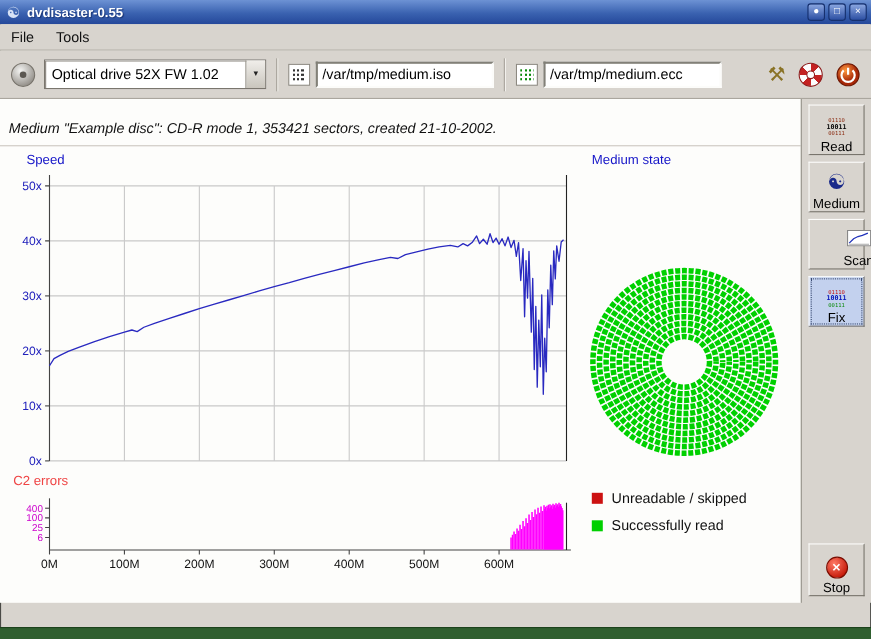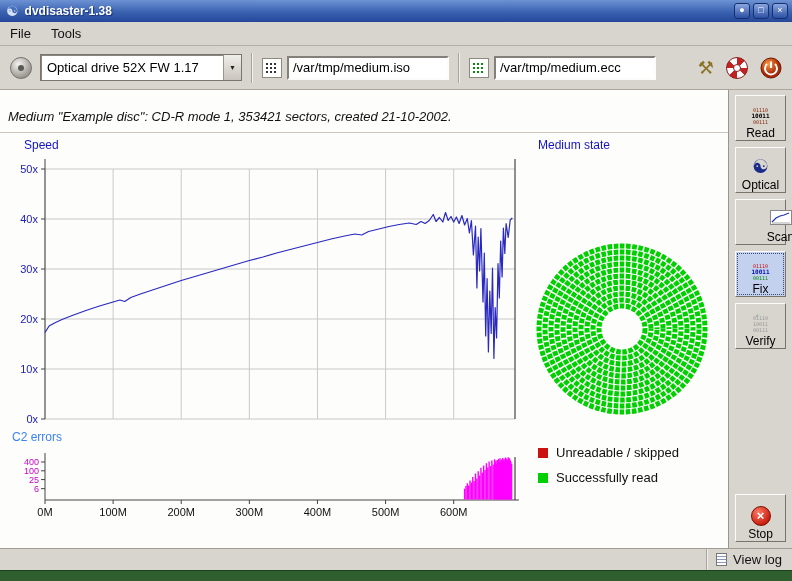--- a/index.html
+++ b/index.html
@@ -50,21 +50,21 @@
   .power{width:22px;height:22px;display:inline-block;}
 
   
   .canvas{position:absolute;left:0;top:90px;width:728px;height:458px;background:#fdfdfb;}
   .status1{position:absolute;left:8px;top:3px;font-size:13px;color:#111;}
   .status2{position:absolute;left:8px;top:19px;font-size:13px;font-style:italic;color:#111;}
   .hsep{position:absolute;left:0;top:42px;width:100%;height:1px;background:#ccc8c0;}
   .chart-title{position:absolute;font-size:12px;color:#1515c8;}
   .speed-title{left:24px;top:48px;}
   .medium-title{left:538px;top:48px;}
-  .c2-title{left:12px;top:340px;color:#3b82f6;}
+  .c2-title{left:12px;top:340px;color:#ef4444;}
   #chart-svg{position:absolute;left:0;top:45px;}
   #chart-svg text{font-family:"Liberation Sans",sans-serif;}
   .legend{position:absolute;left:538px;top:350px;}
   .legend-item{display:flex;align-items:center;gap:8px;height:25px;font-size:13px;color:#111;}
   .swatch{width:10px;height:10px;flex:none;}
   .finish{position:absolute;left:8px;top:440px;font-size:13px;color:#111;}
 
   
   .sidebar{position:absolute;left:728px;top:90px;width:64px;height:458px;background:#d8d4ce;
     border-left:1px solid #9a968e;}
@@ -98,36 +98,36 @@
   .log-icon{width:11px;height:13px;border:1px solid #777;background:repeating-linear-gradient(to bottom,#fff 0 2px,#8899bb 2px 3px);}
   .greenstrip{position:absolute;left:0;top:570px;width:100%;height:11px;background:#2f5f2f;border-top:1px solid #1c421c;}
 </style>
 </head>
 <body>
 
 <div class="window">
 
   <div class="titlebar">
     <span class="app-icon">☯</span>
-    <span class="title">dvdisaster-1.38</span>
+    <span class="title">dvdisaster-0.55</span>
     <span class="winbtn">●</span>
     <span class="winbtn">□</span>
     <span class="winbtn">×</span>
   </div>
 
   <div class="menubar">
     <span class="menu-item">File</span>
     <span class="menu-item">Tools</span>
     <span class="menu-item menu-right">Help</span>
   </div>
 
   <div class="toolbar">
     <span class="drive-icon"></span>
     <div class="combo">
-      <span class="combo-text">Optical drive 52X FW 1.17</span>
+      <span class="combo-text">Optical drive 52X FW 1.02</span>
       <span class="combo-arrow">▼</span>
     </div>
     <span class="tsep"></span>
     <span class="file-icon">
         <i></i>
         <i></i>
         <i></i>
       </span>
     <input class="path-input" type="text" value="/var/tmp/medium.iso" style="">
     <span class="tsep"></span>
@@ -294,56 +294,41 @@
     <div class="side-btn btn-read">
       <div class="bin-icon">
         <span class="r1">01110</span>
         <span class="r2">10011</span>
         <span class="r3">00111</span>
       </div>
       <span class="side-label">Read</span>
     </div>
     <div class="side-btn btn-create">
       <span class="yinyang">☯</span>
-      <span class="side-label">Optical</span>
+      <span class="side-label">Medium</span>
     </div>
     <div class="side-btn btn-scan">
       <span class="scan-icon">
         <svg width="22" height="15" viewBox="0 0 22 15">
             <rect x="0.5" y="0.5" width="21" height="14" fill="#fff" stroke="#888"></rect>
             <polyline points="2,12 6,8 10,6 14,5 19,3" fill="none" stroke="#2233bb" stroke-width="1.2"></polyline>
             <line x1="2" y1="13" x2="20" y2="13" stroke="#aaa"></line>
           </svg>
       </span>
       <span class="side-label">Scan</span>
     </div>
     <div class="side-btn btn-fix">
       <div class="bin-icon">
         <span class="r1">01110</span>
         <span class="r2">10011</span>
         <span class="r3">00111</span>
       </div>
       <span class="side-label">Fix</span>
     </div>
-    <div class="side-btn btn-verify">
-      <div class="bin-icon">
-        <span class="r1">01110</span>
-        <span class="r2">10011</span>
-        <span class="r3">00111</span>
-        <span class="vcheck">✓</span>
-      </div>
-      <span class="side-label">Verify</span>
-    </div>
     <div class="side-btn btn-stop">
       <span class="stop-icon">×</span>
       <span class="side-label">Stop</span>
     </div>
   </div>
 
-  <div class="bottombar">
-    <div class="viewlog">
-      <span class="log-icon"></span>
-      <span>View log</span>
-    </div>
-  </div>
   <div class="greenstrip"></div>
 
 </div>
 
 </body></html>

